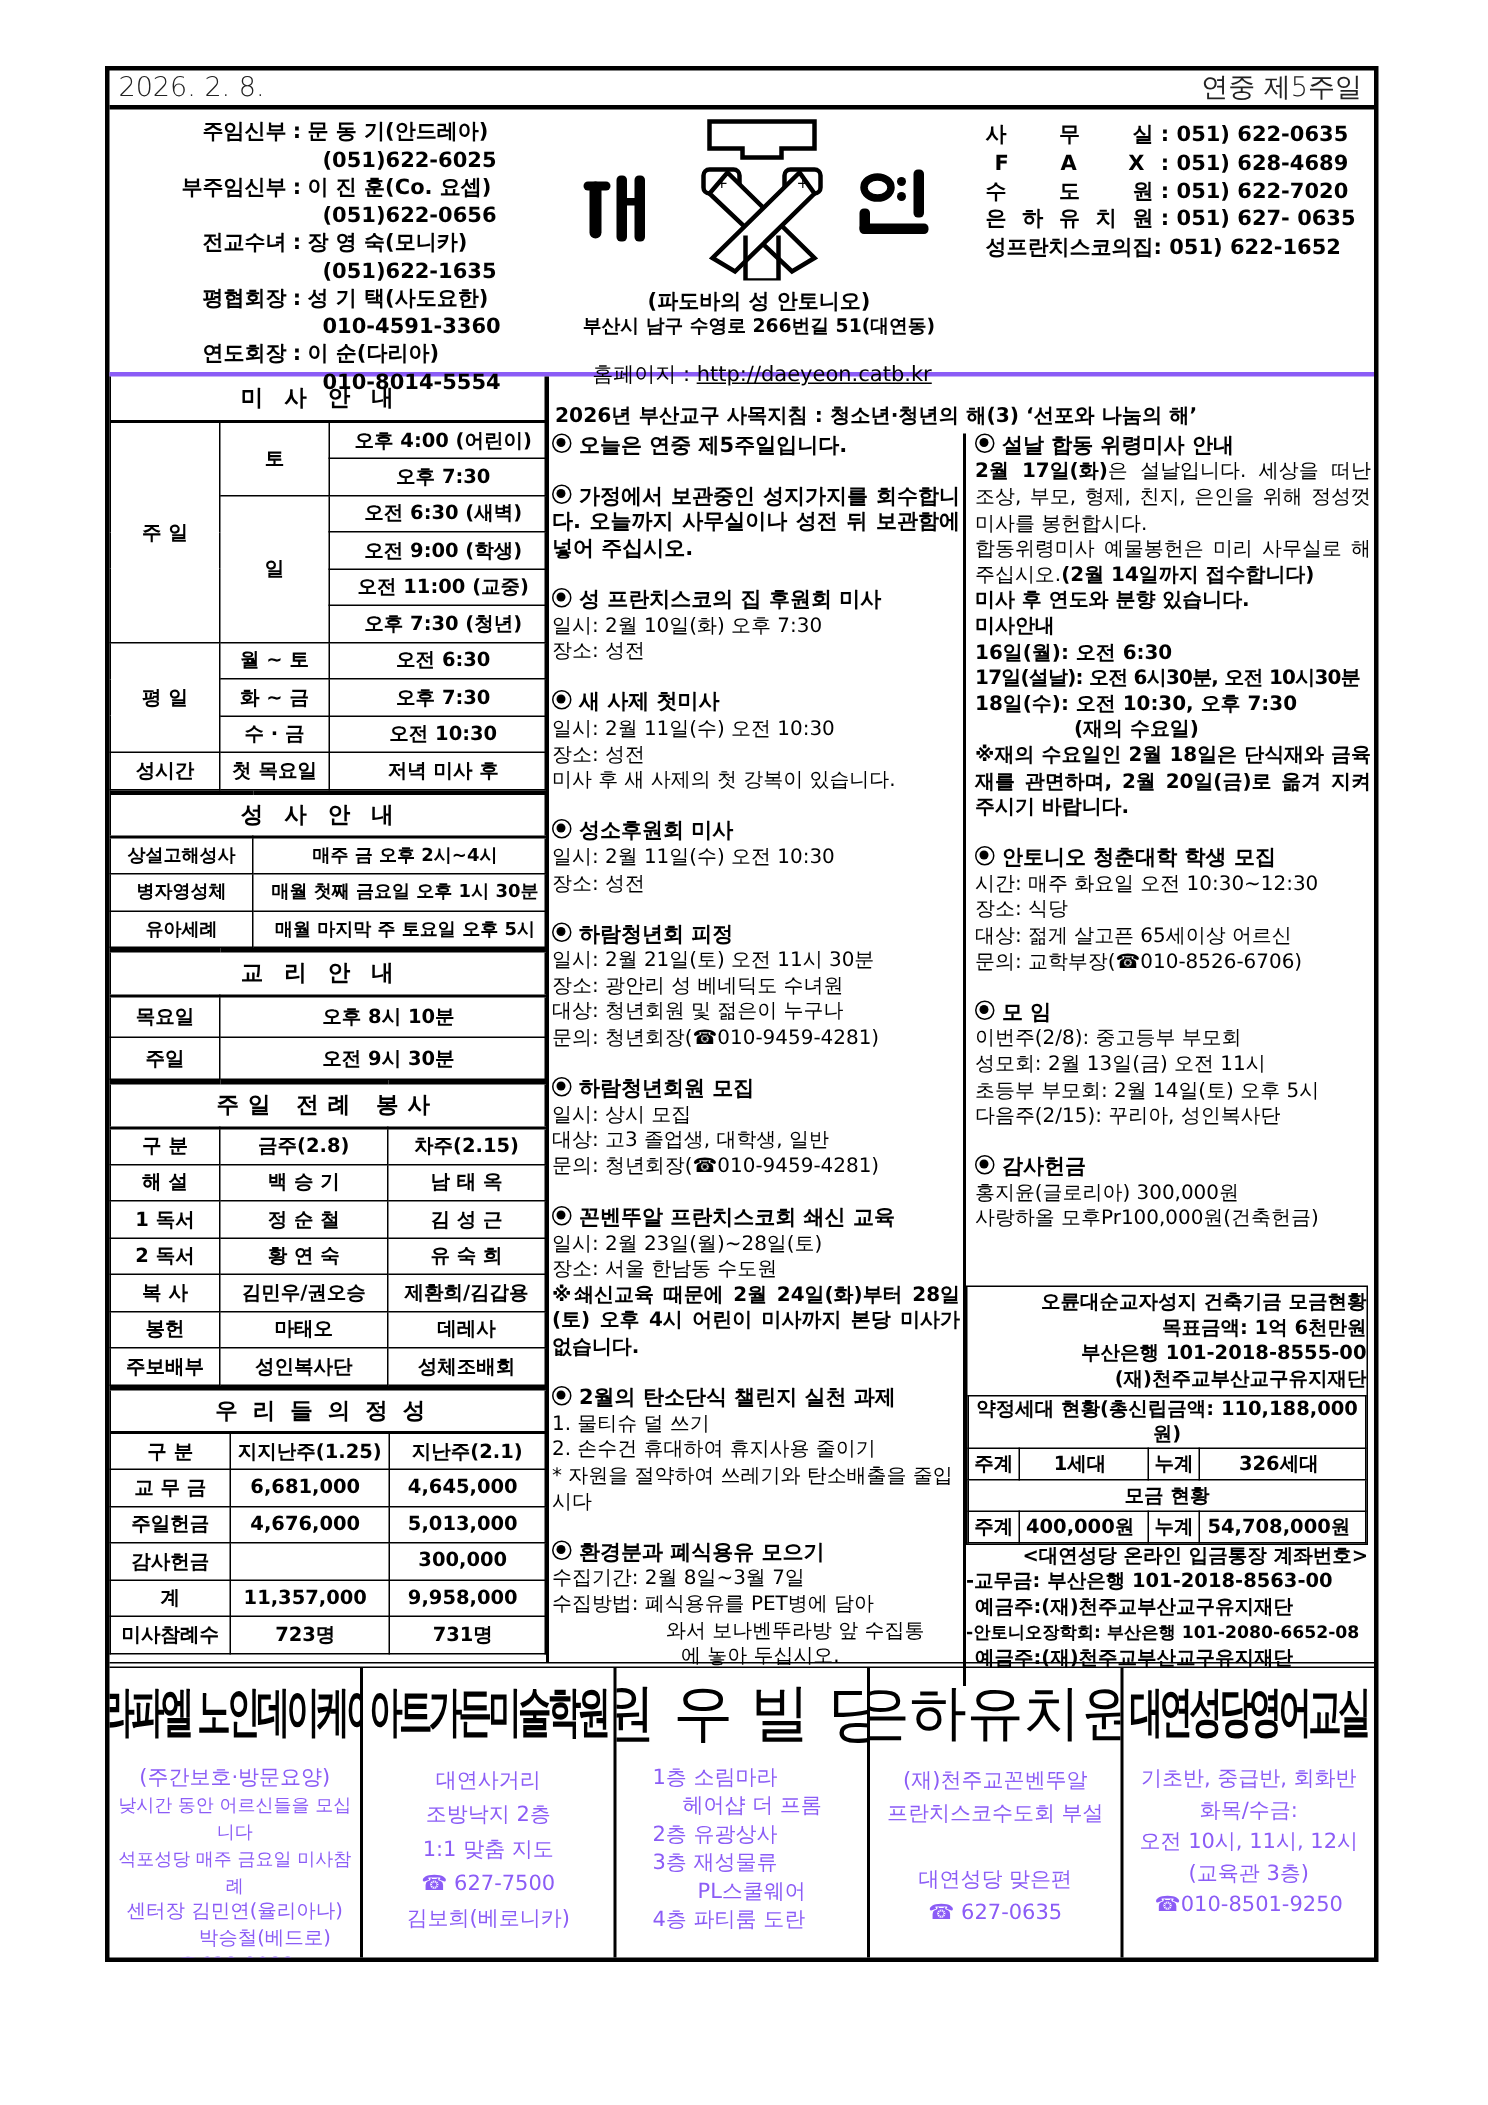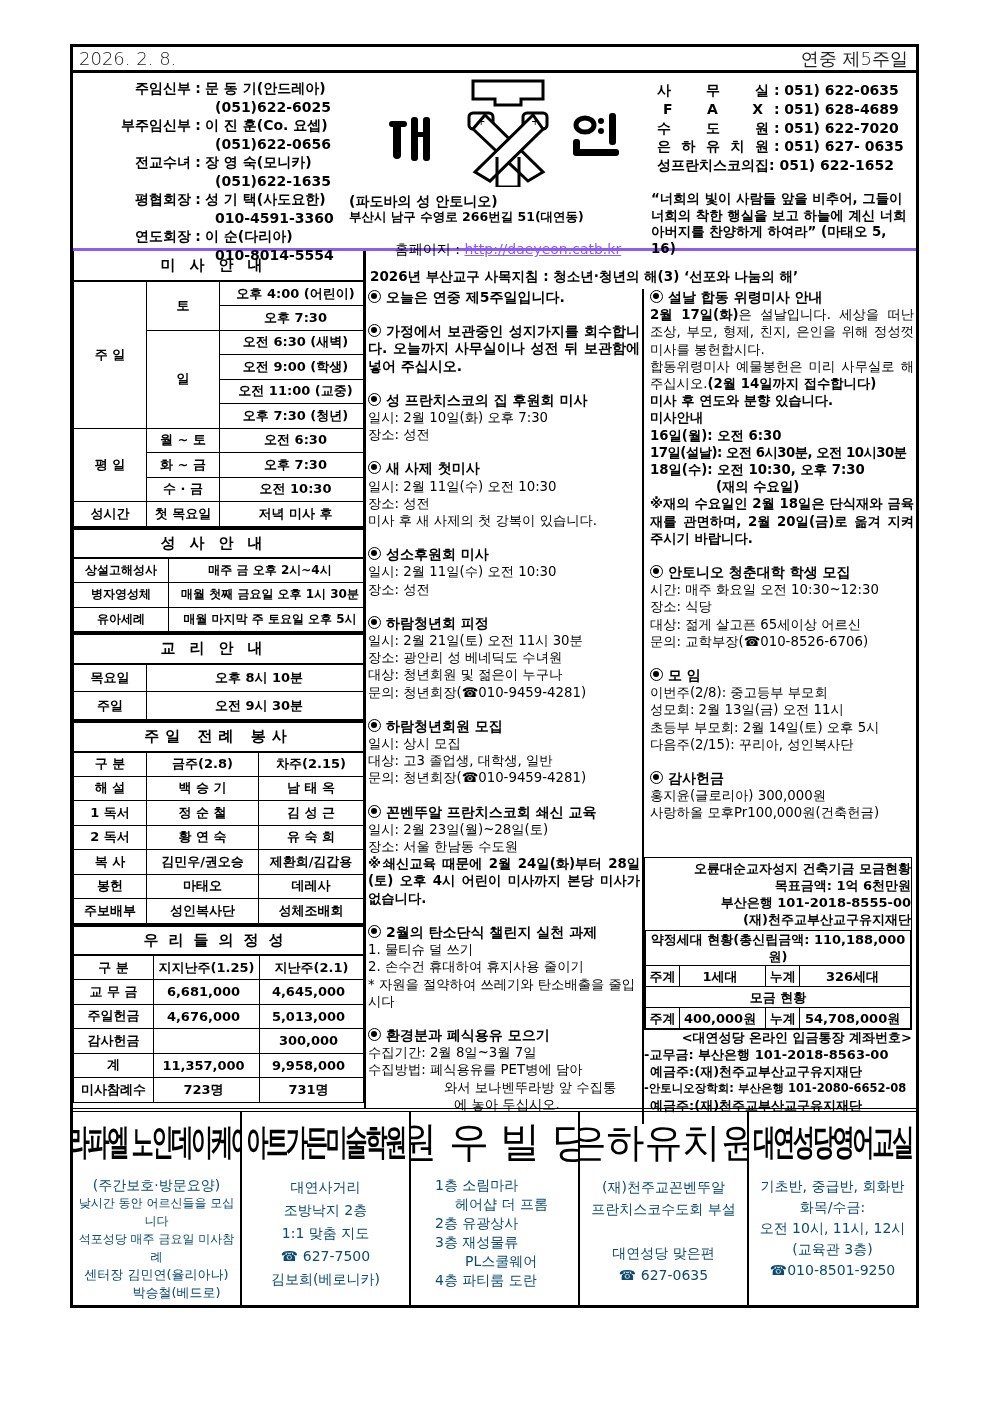--- a/index.html
+++ b/index.html
@@ -9,24 +9,24 @@
 .datebar{position:absolute;left:0;top:0;width:843px;height:26px;border-bottom:3px solid #000;font-family:"DejaVu Sans",sans-serif;font-size:18px;font-weight:300;line-height:24px}
 .datebar .d{position:absolute;left:6px;top:0;color:#222}
 .datebar .w{position:absolute;right:8px;top:0;color:#222}
 .header{position:absolute;left:0;top:26px;width:843px;height:178px;border-bottom:3px solid #8b5cf6}
 .staff{position:absolute;left:26px;top:6px;font-size:14px;line-height:18.5px;font-weight:bold}
 .staff .row{display:flex}
 .staff .role{width:92px;text-align:right;letter-spacing:0px}
 .staff .sep{width:14px;text-align:center}
 .staff .ph{padding-left:116px}
 .logo{position:absolute;left:300px;top:4px;width:270px;height:110px}
-.parish{position:absolute;left:276px;top:120px;width:282px;font-size:12.5px;line-height:16px;font-weight:bold}
+.parish{position:absolute;left:292px;top:120px;width:282px;text-align:center;font-size:12.5px;line-height:16px;font-weight:bold}
 .parish .n{font-size:14px}
 .homepage{position:absolute;left:300px;top:168px;width:270px;text-align:center;font-size:14px}
-.homepage a{color:#8b5cf6;text-decoration:underline}
+.homepage a{color:#000000;text-decoration:underline}
 .contacts{position:absolute;left:584px;top:8px;font-size:14px;line-height:18.8px;font-weight:bold}
 .contacts .row{display:flex}
 .contacts .k{width:112px;display:flex;justify-content:space-between}
 .quote{position:absolute;left:578px;top:118px;width:262px;font-size:13.4px;line-height:16.5px;font-weight:bold}
 .col1{position:absolute;left:0;top:204px;width:293px;height:857px;border-right:2px solid #000}
 table.t{border-collapse:collapse;width:100%;font-size:13px;font-weight:bold}
 table.t td{border:1px solid #000;text-align:center;height:24.5px;padding:0 2px}
 .sec{font-size:15px;letter-spacing:14px;height:30px!important;border-top:3px solid #000!important;border-bottom:2px solid #000!important}
 .l{text-align:center;padding-left:10px!important}
 .r{text-align:right;padding-right:8px!important}
@@ -43,21 +43,21 @@
 .fund{position:absolute;left:0;top:568px;width:268px;border:1px solid #000;font-size:13px;font-weight:bold}
 .fund .top{text-align:right;line-height:17px;padding:2px 0}
 .fund table{border-collapse:collapse;width:100%}
 .fund td{border:1px solid #000;height:21px;text-align:center;padding:0 3px}
 .acct{position:absolute;left:0;top:740px;width:268px;font-size:13px;font-weight:bold;line-height:17px}
 .ads{position:absolute;left:0;top:1061px;width:843px;height:197px;border-top:4px double #000;display:flex}
 .ad{flex:1;border-right:2px solid #000;text-align:center;overflow:hidden}
 .ad:last-child{border-right:none}
 .ad .title{font-size:36px;font-weight:bold;line-height:60px;letter-spacing:-4px;white-space:nowrap;transform:scaleX(0.62);transform-origin:center;margin:0 -60px;font-family:"DejaVu Sans Condensed","DejaVu Sans",sans-serif}
 .ad .title.wide{transform:scaleX(0.95);letter-spacing:0;font-weight:normal;font-size:42px}
-.ad .body{font-size:14px;line-height:23px;color:#0c4a6e;padding-top:4px}
+.ad .body{font-size:14px;line-height:23px;color:#8b5cf6;padding-top:4px}
 .ad .body.small{font-size:12px;line-height:18px}
 </style>
 </head>
 <body>
 
 <div class="page">
 
   <div class="datebar">
     <span class="d">2026. 2. 8.</span>
     <span class="w">연중 제5주일</span>
@@ -158,21 +158,20 @@
             <span>치</span>
             <span>원</span>
           </span>&nbsp;<span>: 051) 627- 0635</span></div>
       <div class="row">
           <span class="k" style="justify-content:flex-start">
             <span>성프란치스코의집</span>
           </span>
           <span>: 051) 622-1652</span>
         </div>
     </div>
-    <div class="quote">“너희의 빛이 사람들 앞을 비추어, 그들이 너희의 착한 행실을 보고 하늘에 계신 너희 아버지를 찬양하게 하여라” (마태오 5, 16)</div>
   </div>
 
   <div class="col1">
     <table class="t">
       <tbody>
           <tr>
             <td colspan="3" class="sec" style="border-top:none!important">미사안내</td>
           </tr>
       <tr>
             <td rowspan="6" style="width:73px">주 일</td>

